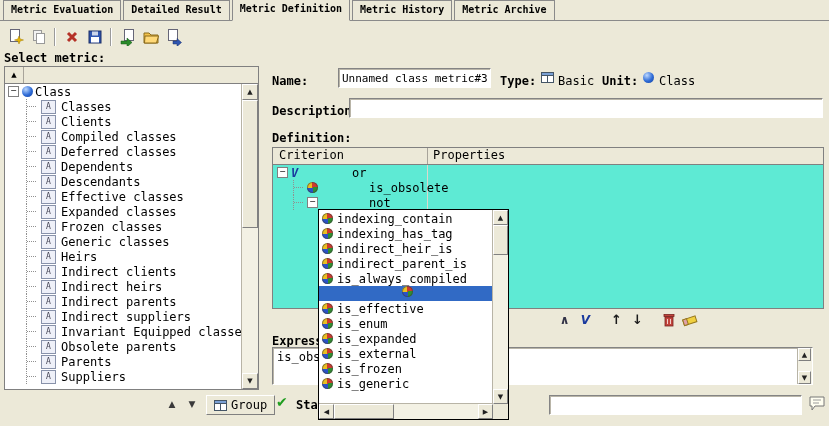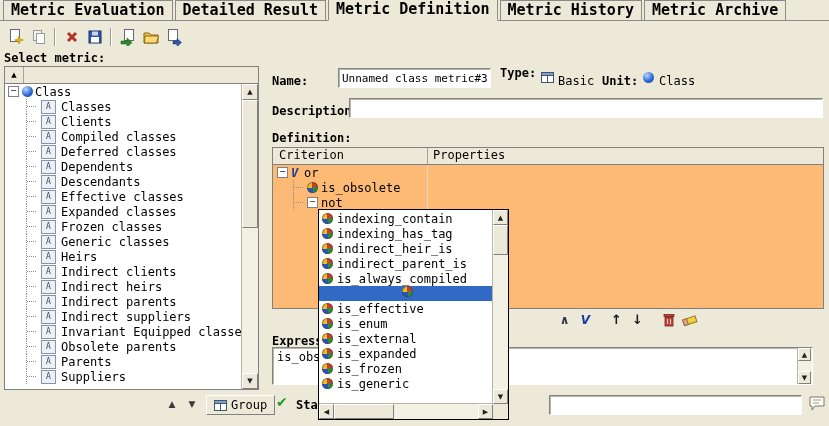--- a/index.html
+++ b/index.html
@@ -1,21 +1,21 @@
 <!DOCTYPE html>
 <html><head>
 <meta charset="utf-8">
 <style>
   html,body{margin:0;padding:0;}
   #app{position:relative;width:829px;height:426px;background:#ece9d8;
        font-family:"DejaVu Sans Mono",monospace;font-size:12px;color:#000;overflow:hidden;}
   
   .tabbar{position:absolute;left:0;top:0;width:829px;height:21px;display:flex;align-items:flex-end;
           border-bottom:1px solid #8a8a8a;padding-left:3px;box-sizing:border-box;}
-  .tab{height:19px;line-height:18px;padding:0 7px;font-weight:bold;font-size:15px;white-space:nowrap;
+  .tab{height:19px;line-height:18px;padding:0 7px;font-weight:bold;font-size:10px;white-space:nowrap;
        border:1px solid #8a8a8a;background:#ece9d8;margin-right:2px;margin-bottom:-1px;border-bottom:1px solid #8a8a8a;}
   .tab.active{height:21px;line-height:20px;border-bottom:1px solid #ece9d8;}
   
   .toolbar{position:absolute;left:4px;top:25px;height:24px;display:flex;align-items:center;}
   .tool{width:23px;height:22px;display:flex;align-items:center;justify-content:center;}
   .tsep{width:0;height:18px;border-left:1px solid #9a9a9a;border-right:1px solid #fff;margin:0 4px;}
   
   .lbl{position:absolute;font-weight:bold;white-space:nowrap;}
   .inp{position:absolute;background:#fff;border:1px solid;border-color:#848484 #fff #fff #848484;
        box-shadow:inset 1px 1px 0 #b9b5a8;font-family:inherit;font-size:11px;padding:1px 3px;box-sizing:border-box;}
@@ -49,31 +49,31 @@
   .tscroll{position:absolute;right:0;top:17px;bottom:0;width:16px;background:#f3f1e4;border-left:1px solid #b8b4a6;}
   .tscroll .up{position:absolute;top:0;left:0;width:16px;height:16px;box-sizing:border-box;}
   .tscroll .dn{position:absolute;bottom:0;left:0;width:16px;height:16px;box-sizing:border-box;}
   .tthumb{position:absolute;top:16px;left:0;width:16px;height:128px;box-sizing:border-box;
           background:#ece9d8;border:1px solid;border-color:#fff #808080 #808080 #fff;}
   .updn{position:absolute;width:16px;height:14px;text-align:center;font-size:9px;color:#3a3a3a;
         font-family:"DejaVu Sans",sans-serif;line-height:14px;}
   .groupbtn{position:absolute;left:206px;top:395px;height:20px;padding:0 7px;display:flex;align-items:center;gap:4px;
             box-sizing:border-box;text-align:right;}
   
-  .dtable{position:absolute;left:272px;top:147px;width:552px;height:162px;background:#fdba74;
+  .dtable{position:absolute;left:272px;top:147px;width:552px;height:162px;background:#5eead4;
           border:1px solid #808080;box-sizing:border-box;}
   .dtheader{position:absolute;left:0;top:0;right:0;height:17px;background:#ece9d8;border-bottom:1px solid #808080;
             display:flex;box-sizing:border-box;}
   .dth1{width:155px;padding-left:6px;line-height:15px;border-right:1px solid #a8a49a;box-sizing:border-box;}
   .dth2{flex:1;padding-left:5px;line-height:15px;}
   .colline{position:absolute;left:154px;top:17px;bottom:0;border-left:1px solid #dcd8cc;}
   .drow{height:15px;display:flex;align-items:center;white-space:nowrap;padding-left:4px;}
   .drow.child{padding-left:15px;}
   .oricon{color:#1a3a9e;font-weight:bold;font-style:italic;width:13px;text-align:center;flex:none;}
-  .drow .dlabel{padding-left:3px;}
+  .drow .dlabel{padding-left:3px;margin-left:48px;}
   
   .midtools{position:absolute;left:556px;top:311px;display:flex;align-items:center;gap:4px;}
   .mico{width:17px;height:17px;display:flex;align-items:center;justify-content:center;
         font-family:"DejaVu Sans",sans-serif;font-weight:bold;}
   .andg{color:#333347;font-size:12px;}
   .org{color:#1a3a9e;font-size:12px;font-style:italic;}
   .arr{color:#1c1c1c;font-size:13px;}
   
   .exprbox{position:absolute;left:272px;top:347px;width:541px;height:38px;background:#fff;
            border:1px solid;border-color:#848484 #fff #fff #848484;box-shadow:inset 1px 1px 0 #b9b5a8;box-sizing:border-box;}
@@ -284,21 +284,21 @@
     <svg width="13" height="11">
       <rect x="0.5" y="0.5" width="12" height="10" fill="#fff" stroke="#456"></rect>
       <rect x="0.5" y="0.5" width="12" height="3" fill="#7aa0d4" stroke="#456"></rect>
       <line x1="6.5" y1="3.5" x2="6.5" y2="10.5" stroke="#456"></line>
     </svg>
     <span>Group</span>
   </div>
 
   <div class="lbl" style="left:272px;top:74px;">Name:</div>
   <input class="inp" style="left: 338px; top: 68px; width: 153px; height: 20px;" type="text" value="Unnamed class metric#3">
-  <div class="lbl" style="left:500px;top:66px;">Type:</div>
+  <div class="lbl" style="left:500px;top:74px;">Type:</div>
   <svg class="plain" style="left:541px;top:72px;" width="13" height="11">
     <rect x="0.5" y="0.5" width="12" height="10" fill="#fff" stroke="#456"></rect>
     <rect x="0.5" y="0.5" width="12" height="3" fill="#7aa0d4" stroke="#456"></rect>
     <line x1="6.5" y1="3.5" x2="6.5" y2="10.5" stroke="#456"></line>
   </svg>
   <div class="plain" style="left:558px;top:74px;">Basic</div>
   <div class="lbl" style="left:602px;top:74px;">Unit:</div>
   <span class="bluesphere plain" style="left:643px;top:72px;"></span>
   <div class="plain" style="left:659px;top:74px;">Class</div>
 
@@ -403,25 +403,25 @@
       <div class="ditem">
           <span class="sphere"></span>
           <span>is_effective</span>
         </div>
       <div class="ditem">
           <span class="sphere"></span>
           <span>is_enum</span>
         </div>
       <div class="ditem">
           <span class="sphere"></span>
+          <span>is_expanded</span>
+        </div>
+      <div class="ditem">
+          <span class="sphere"></span>
           <span>is_external</span>
-        </div>
-      <div class="ditem">
-          <span class="sphere"></span>
-          <span>is_expanded</span>
         </div>
       <div class="ditem">
           <span class="sphere"></span>
           <span>is_frozen</span>
         </div>
       <div class="ditem">
           <span class="sphere"></span>
           <span>is_generic</span>
         </div>
     </div>

